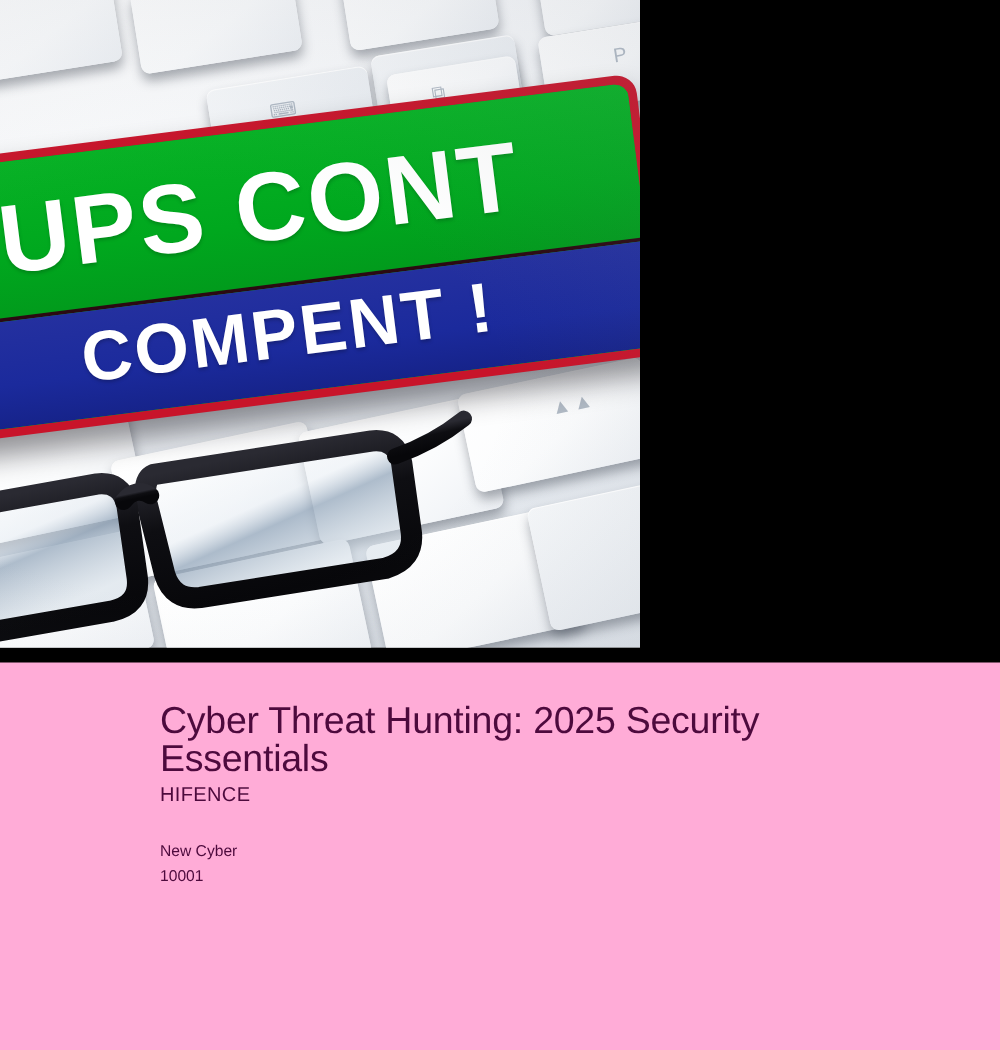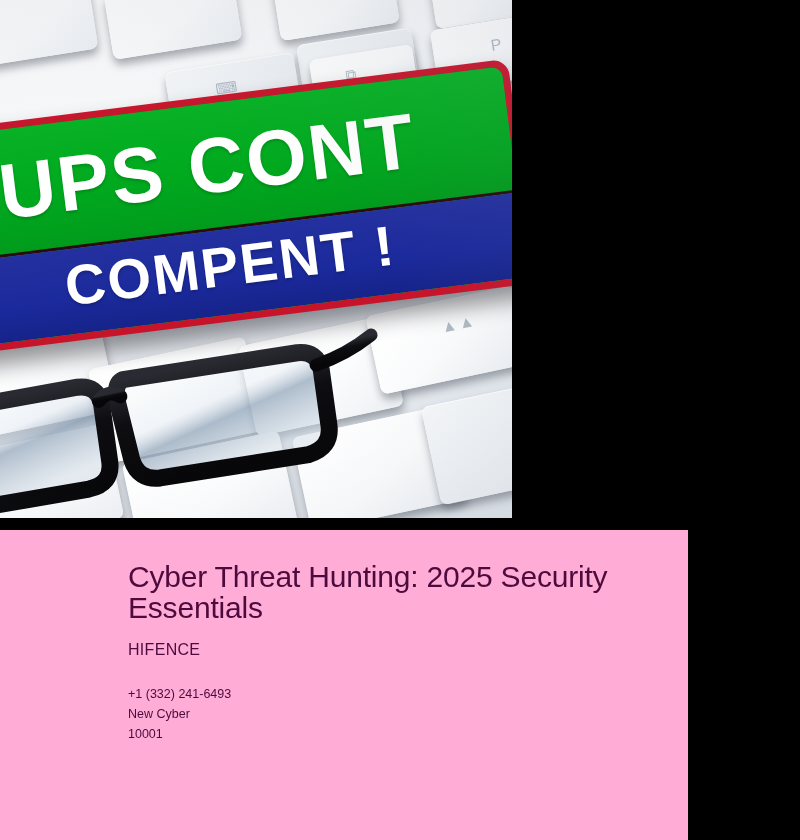--- a/index.html
+++ b/index.html
@@ -119,39 +119,39 @@
   #photo-dof {
     position:absolute; inset:0;
     background:
       radial-gradient(120% 80% at 30% 60%, rgba(255,255,255,0) 40%, rgba(120,130,145,0.16) 100%);
   }
 
   
   #info-panel {
     position:absolute;
     left:0; top:530px;
-    width:688px; height:310px;
+    width:800px; height:310px;
     background:#ffacd7;
   }
   #info-inner {
     position:absolute;
     left:128px; top:32px;
     width:620px;
   }
   #doc-title {
     color:#4d0a3d;
     font-size:30px;
     line-height:1.03;
     font-weight:normal;
     letter-spacing:-0.2px;
     font-family:"Liberation Sans", sans-serif;
     max-width:545px;
   }
   #brand-name {
-    margin-top:17px;
+    margin-top:4px;
     color:#4d0a3d;
     font-size:16px;
     letter-spacing:0.3px;
     font-family:"Liberation Sans", sans-serif;
   }
   #contact-block {
     margin-top:25px;
   }
   .contact-line {
     color:#4d0a3d;
@@ -244,19 +244,18 @@
 </div>
 
 <div id="info-panel">
   <div id="info-inner">
 
     <h1 id="doc-title">Cyber Threat Hunting: 2025 Security Essentials</h1>
 
     <div id="brand-name">HIFENCE</div>
 
     <div id="contact-block">
-      <div class="contact-line">+1 (332) 241-6493</div>
       <div class="contact-line">New Cyber</div>
       <div class="contact-line">10001</div>
     </div>
 
   </div>
 </div>
 
 </body></html>

